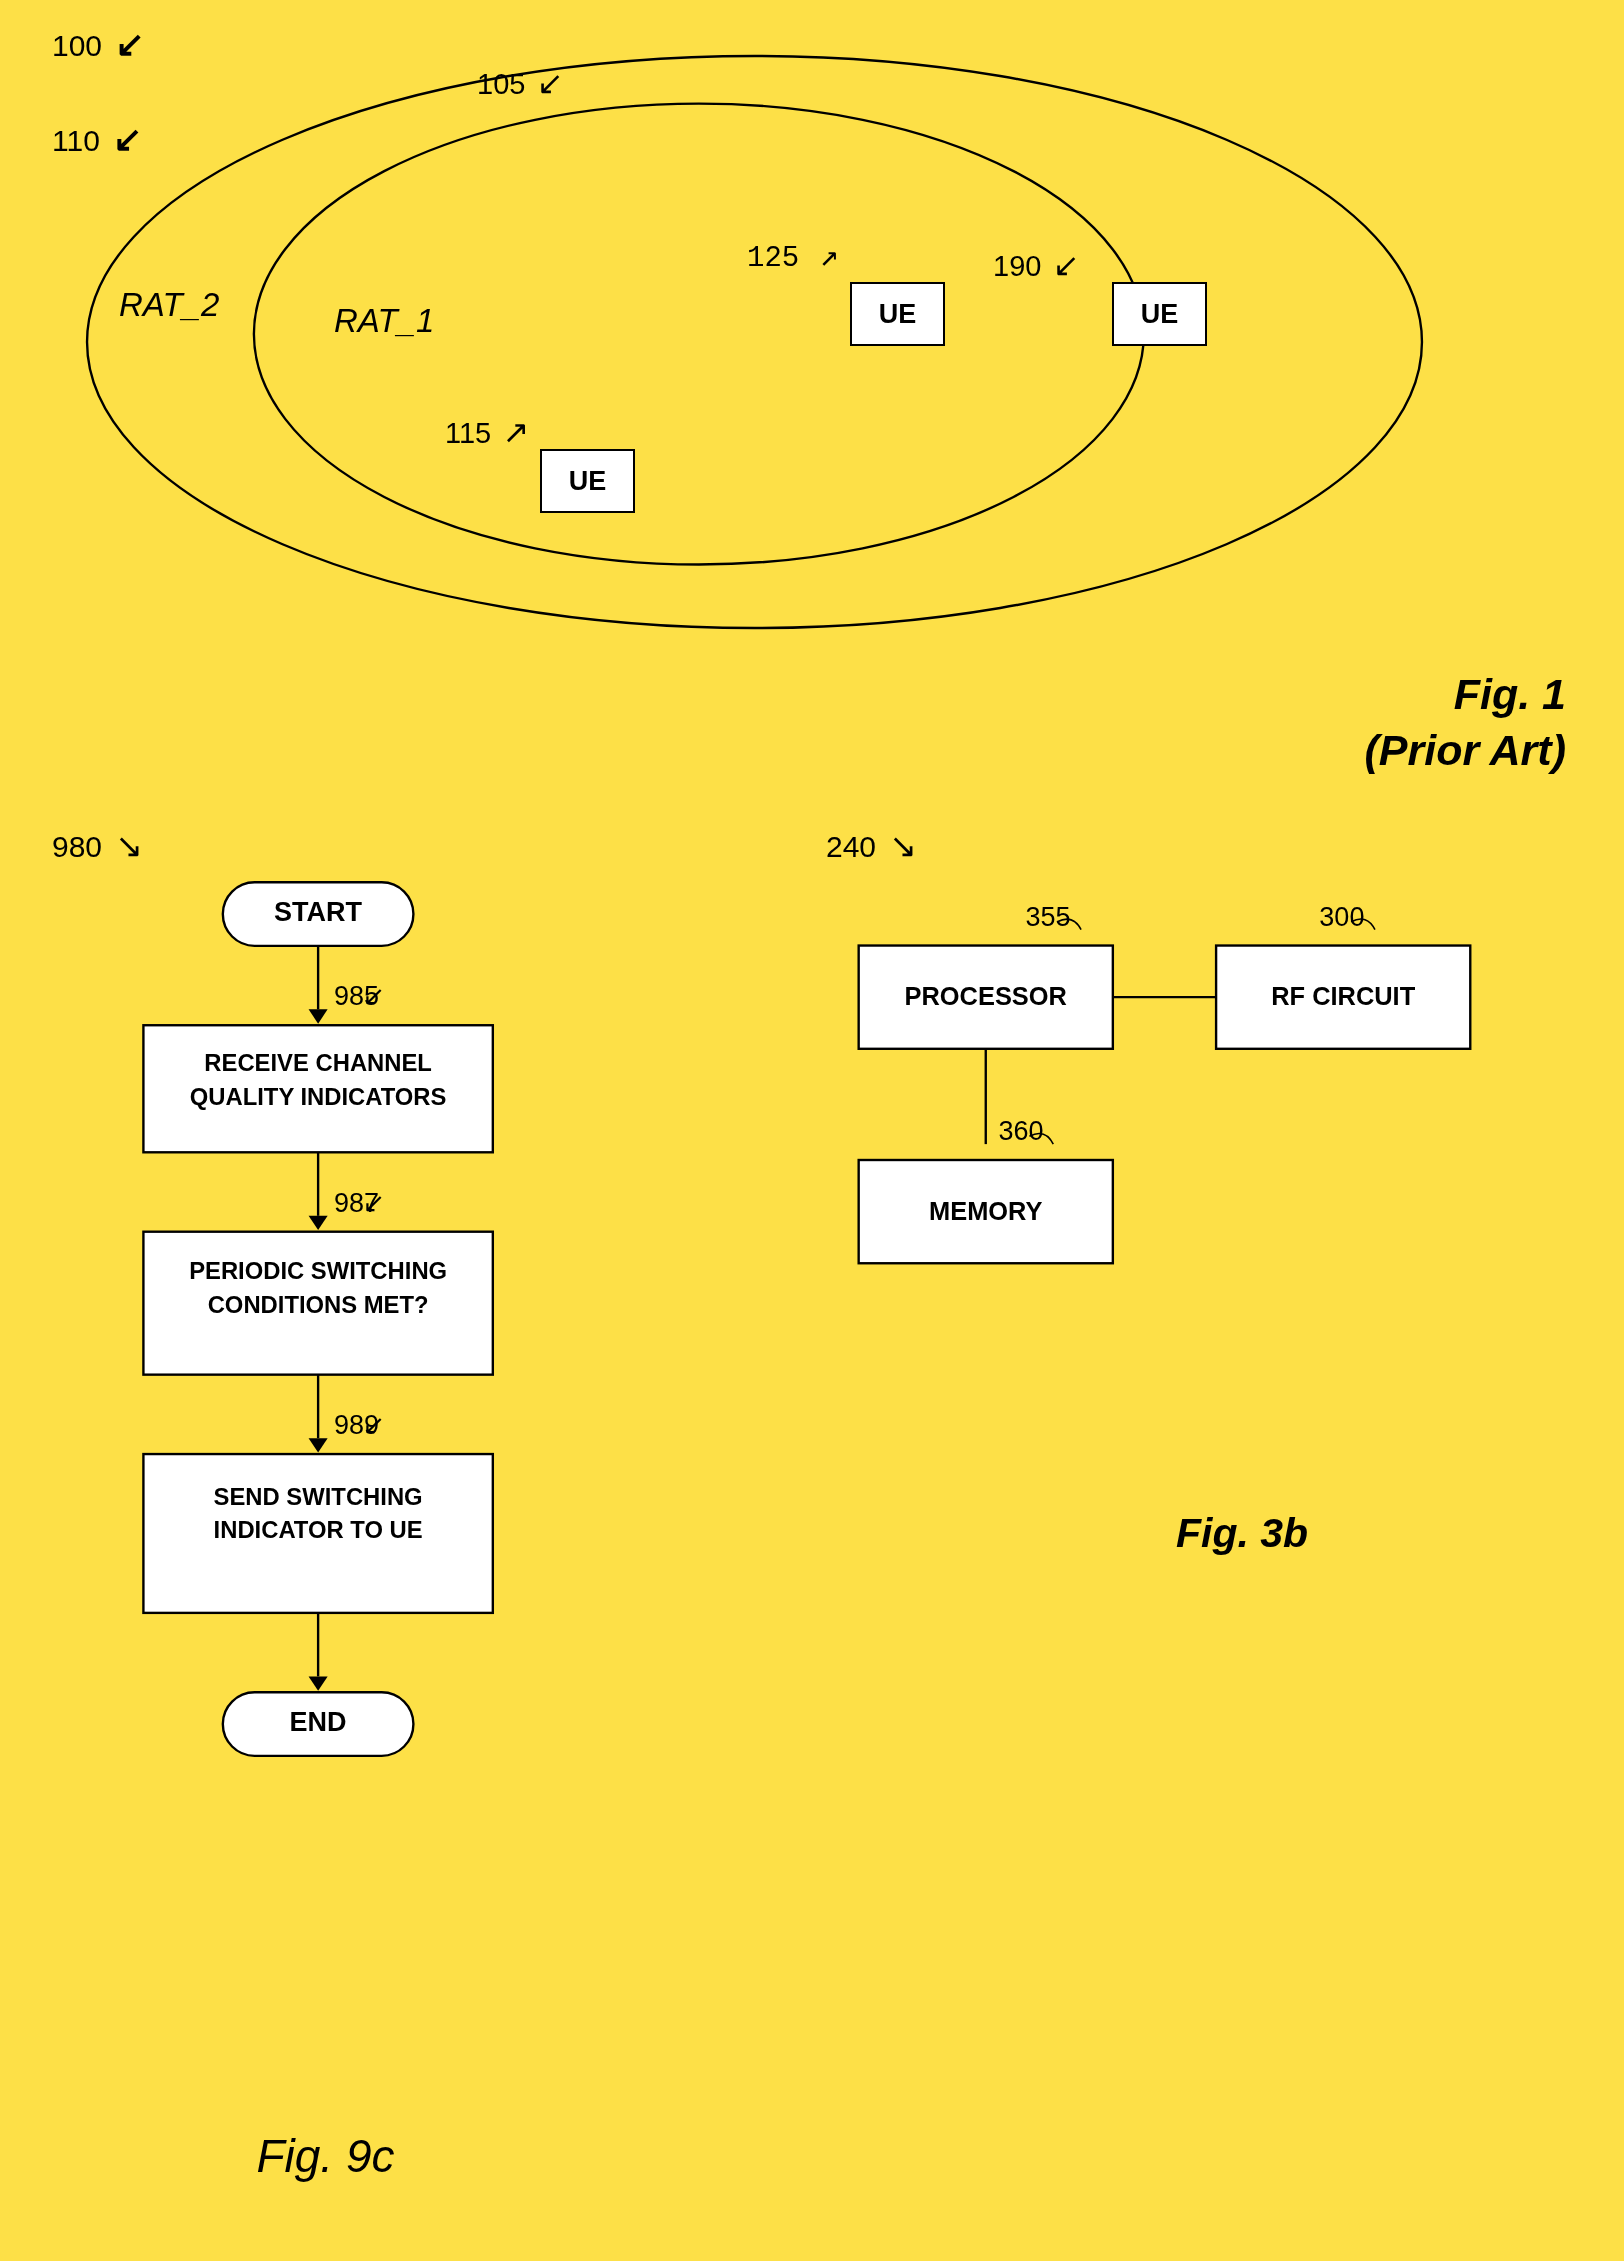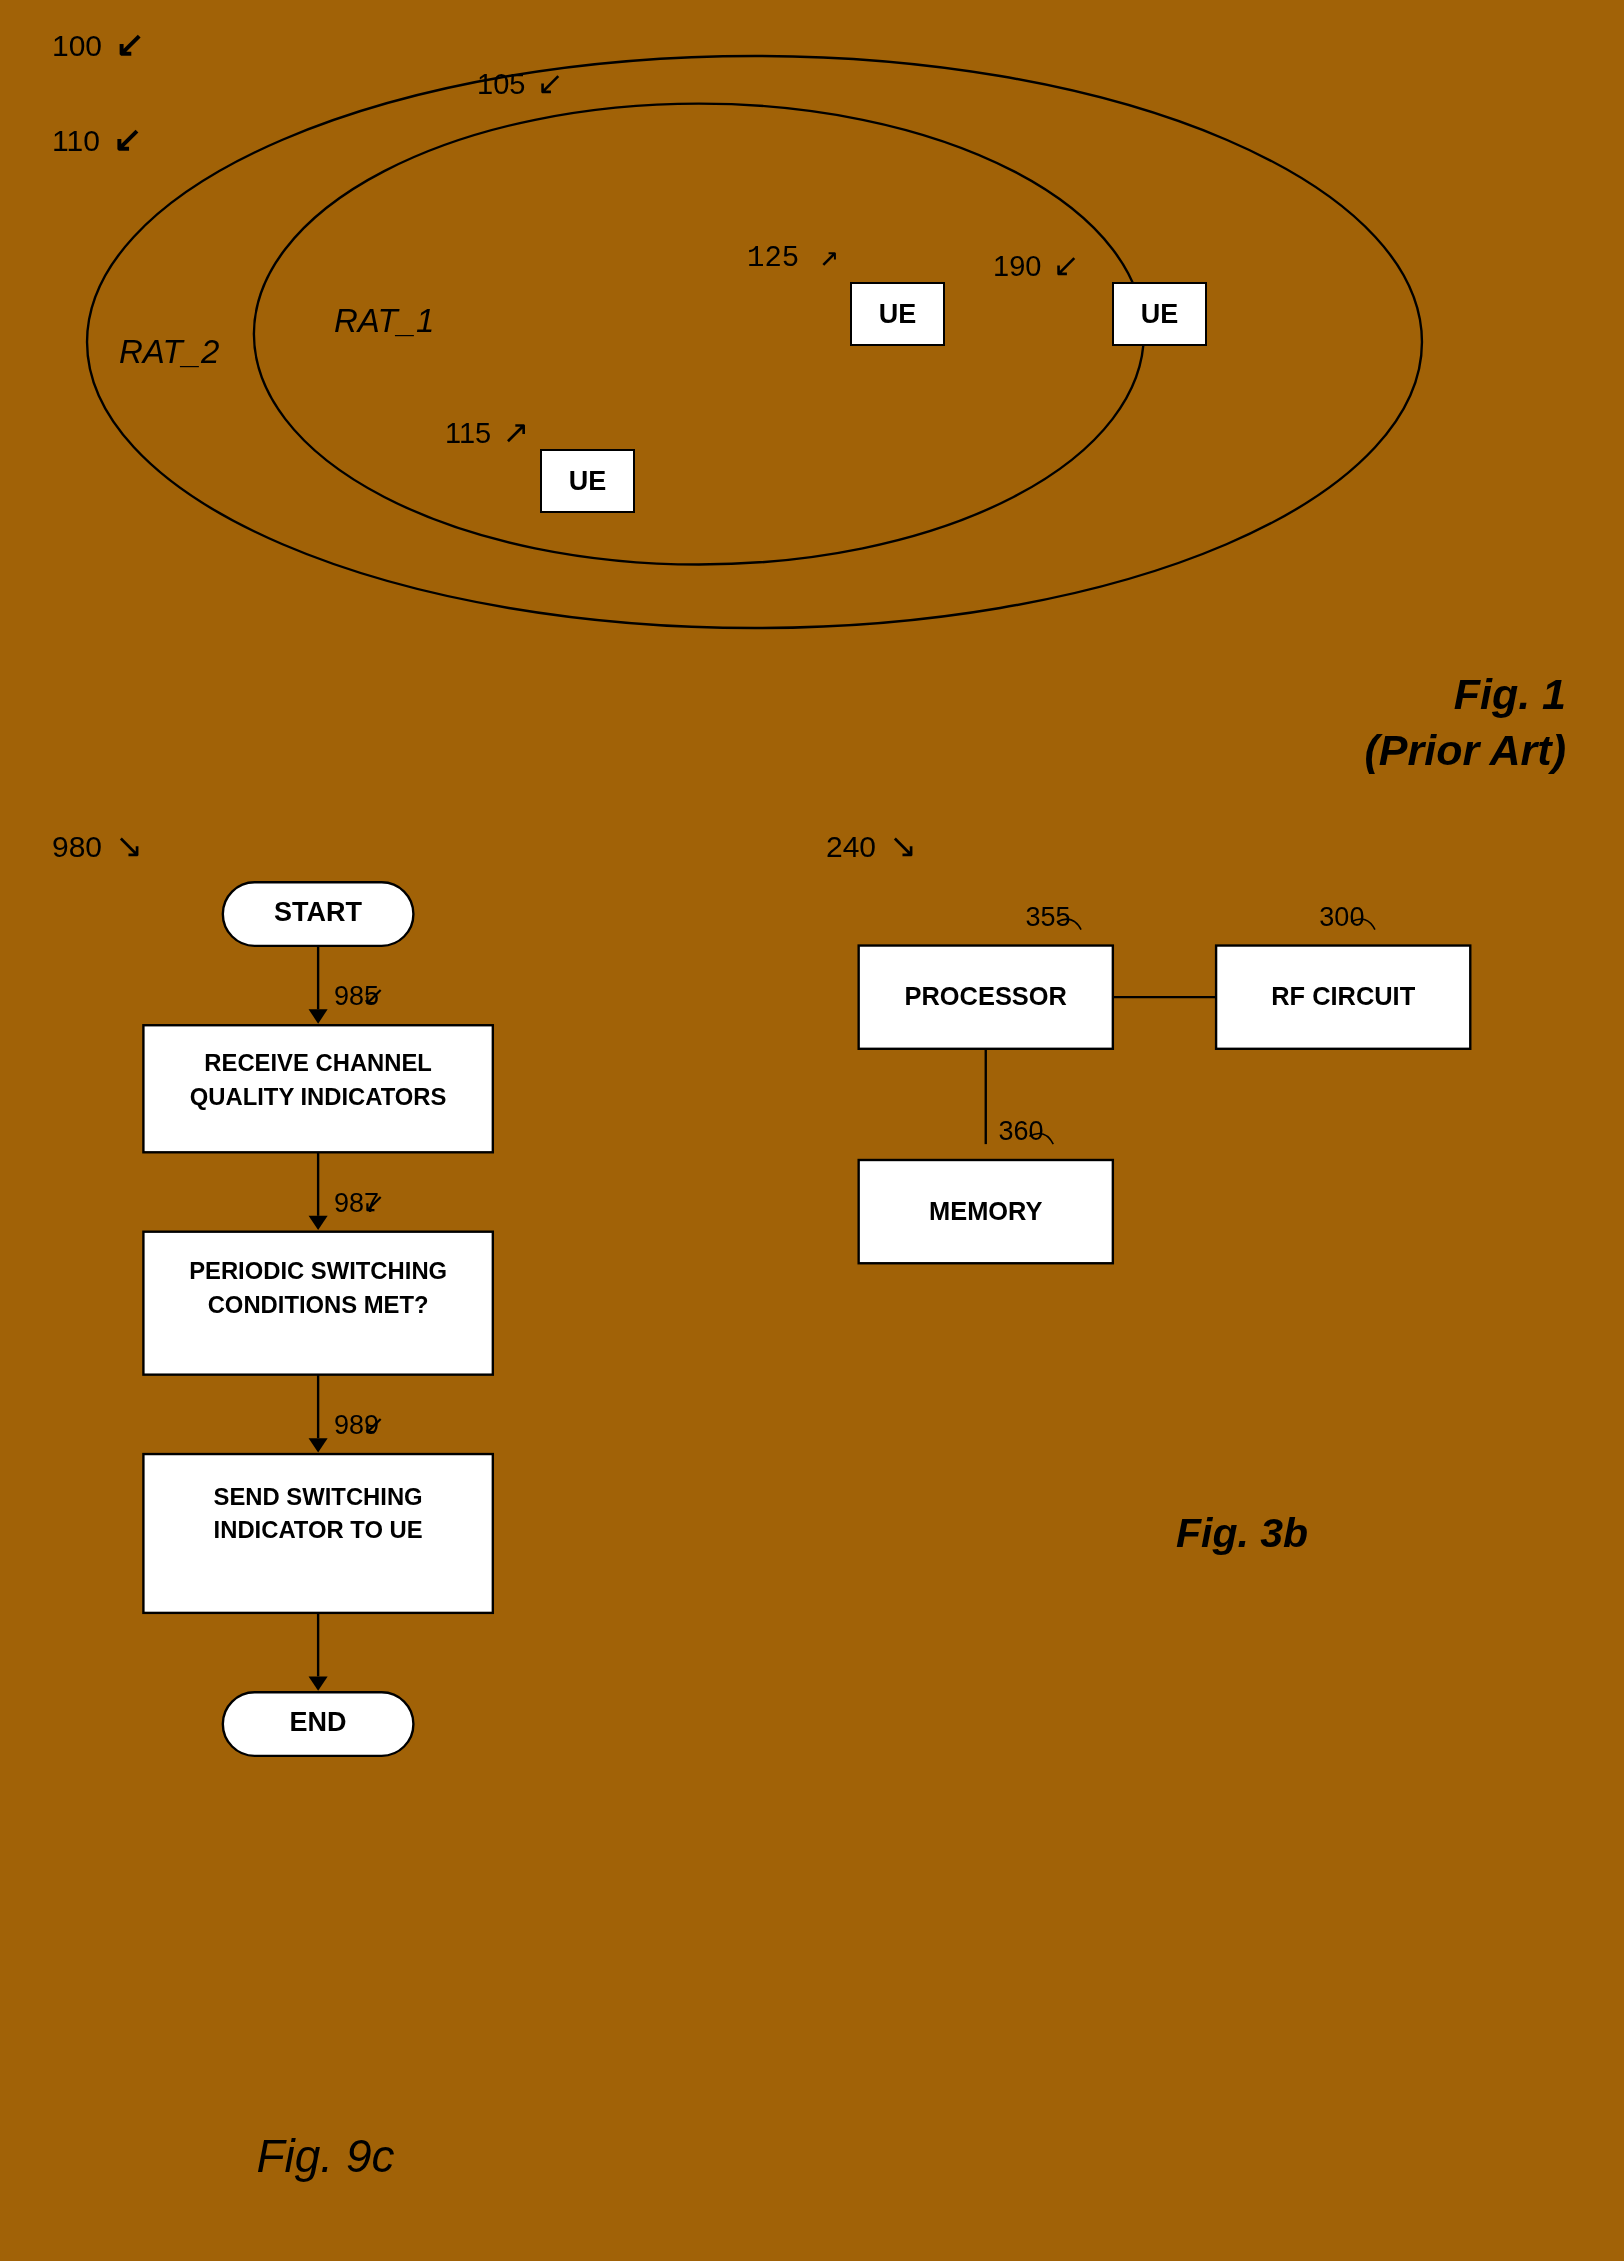--- a/index.html
+++ b/index.html
@@ -8,21 +8,21 @@
       font-family: Arial, sans-serif;
       width: 1624px;
       min-height: 2261px;
       position: relative;
       overflow: hidden;
     }
 
     .page {
       width: 1624px;
       min-height: 2261px;
-      background: #a16207;
+      background: #fde047;
       position: relative;
     }
 
     
     .ue-box {
       position: absolute;
       border: 2.4px solid #000;
       background: #fff;
       display: flex;
       align-items: center;
@@ -49,21 +49,21 @@
       <span style="font-size:35px; font-weight:bold; margin-left:4.8px;">↙</span>
     </div>
 
     <svg style="position:absolute; top:48px; left:79px; width:1351px; height:588px;" viewBox="0 0 1700 740" width="1351" height="588">
 
       <ellipse cx="850" cy="370" rx="840" ry="360" fill="none" stroke="#000" stroke-width="3"></ellipse>
 
       <ellipse cx="780" cy="360" rx="560" ry="290" fill="none" stroke="#000" stroke-width="3"></ellipse>
     </svg>
 
-    <div style="position:absolute; top:286px; left:119px; font-size:33px; font-style:italic;margin-top:47px;">
+    <div style="position:absolute; top:286px; left:119px; font-size:33px; font-style:italic;">
       <span>RAT_2</span>
     </div>
 
     <div style="position:absolute; top:270px; left:334px; font-size:33px; font-style:italic;margin-top:32px;">
       <span>RAT_1</span>
     </div>
 
     <div style="position:absolute; top:64px; left:477px; font-size:29px;">
       <span>105</span>
       <span style="font-size:32px; margin-left:3.2px;">↙</span>

